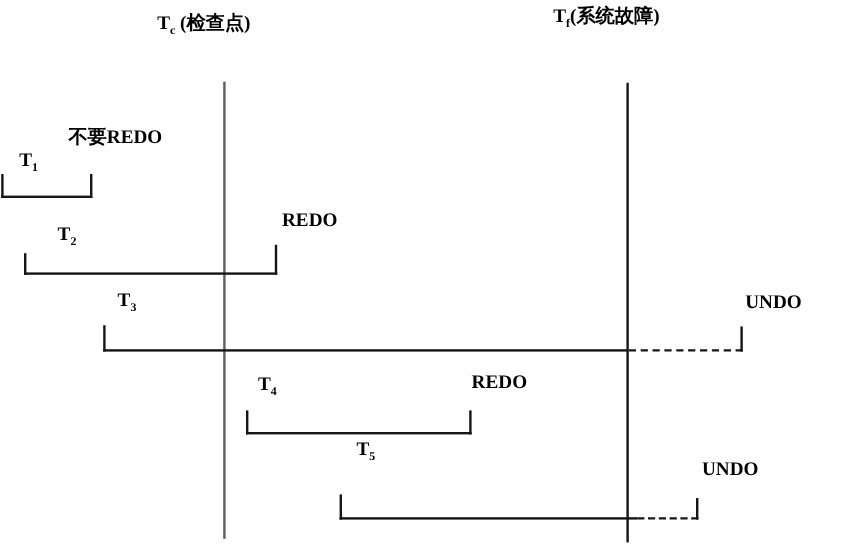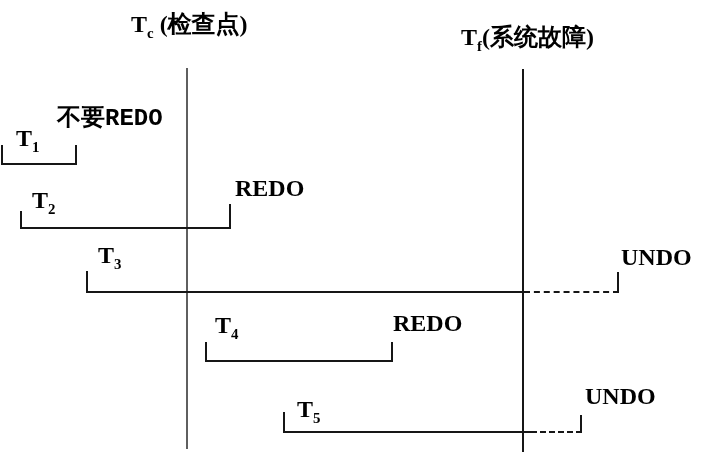--- a/index.html
+++ b/index.html
@@ -13,54 +13,54 @@
   }
   .vline, .tick, .hline { position:absolute; background: var(--line, #161616); }
   .vline { width:2px; }
   .vline.checkpoint { background: var(--checkpoint-line, #5f5f5f); }
   .tick  { width:2px; }
   .hline { height:2px; }
   .dashed {
     position:absolute; height:0; background:none;
     border-top:2px dashed var(--line, #161616);
   }
-  .label { position:absolute; font-size:24px; line-height:1.1; white-space:nowrap; }
+  .label { position:absolute; font-size:16px; line-height:1.1; white-space:nowrap; }
   .label sub { font-size:0.62em; }
   
   .tc-line { left:186px; top:68px;  height:381px; }
   .tf-line { left:522px; top:69px;  height:383px; }
   .tc-header { left:131px; top:11px; }
-  .tf-header { left:461px; top:24px; }
+  .tf-header { left:461px; top:5px; }
   
   .t1-label  { left:16px;  top:125px; }
-  .t1-action { left:57px;  top:106px;font-family:Liberation Mono, monospace; }
+  .t1-action { left:57px;  top:106px; }
   .t1-line   { left:1px;   top:163px; width:76px; }
   .t1-lt     { left:1px;   top:145px; height:20px; }
   .t1-rt     { left:75px;  top:145px; height:20px; }
   
-  .t2-label  { left:32px;  top:187px; }
+  .t2-label  { left:48px;  top:187px; }
   .t2-action { left:235px; top:175px; }
   .t2-line   { left:20px;  top:227px; width:211px; }
   .t2-lt     { left:20px;  top:211px; height:18px; }
   .t2-rt     { left:229px; top:204px; height:25px; }
   
   .t3-label  { left:98px;  top:242px; }
   .t3-action { left:621px; top:244px; }
   .t3-line   { left:86px;  top:291px; width:437px; }
   .t3-lt     { left:86px;  top:271px; height:22px; }
   .t3-dash   { left:524px; top:291px; width:95px; }
   .t3-et     { left:617px; top:272px; height:21px; }
   
   .t4-label  { left:215px; top:312px;text-align:right; }
   .t4-action { left:393px; top:310px; }
   .t4-line   { left:205px; top:360px; width:188px; }
   .t4-lt     { left:205px; top:342px; height:20px; }
   .t4-rt     { left:391px; top:342px; height:20px; }
   
-  .t5-label  { left:297px; top:396px;text-align:center; }
+  .t5-label  { left:297px; top:366px;text-align:center; }
   .t5-action { left:585px; top:383px; }
   .t5-line   { left:283px; top:431px; width:248px; }
   .t5-lt     { left:283px; top:412px; height:21px; }
   .t5-dash   { left:531px; top:431px; width:51px; }
   .t5-et     { left:580px; top:415px; height:18px; }
 </style>
 </head>
 <body>
 
 <div class="stage">

